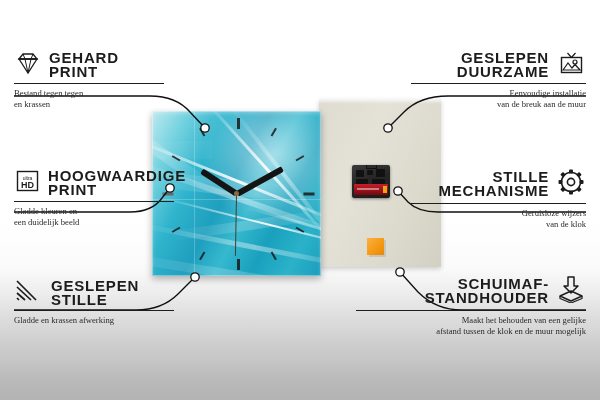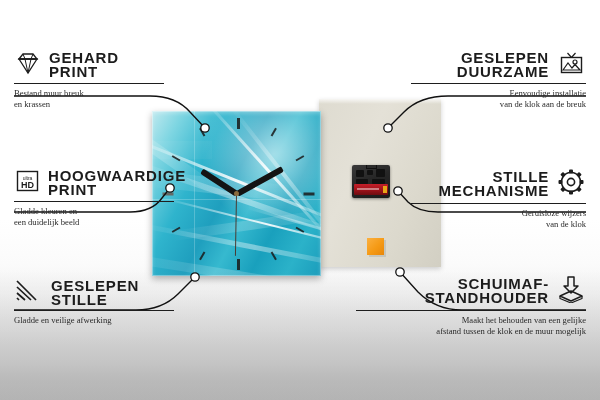--- a/index.html
+++ b/index.html
@@ -315,21 +315,21 @@
           <polygon points="5,9 9,4 19,4 23,9" fill="none" stroke="#1c1c1c" stroke-width="1.3"></polygon>
           <path d="M9,4 L11,9 L14,23 M19,4 L17,9 L14,23 M11,9 L17,9 M5,9 L11,9 M17,9 L23,9" fill="none" stroke="#1c1c1c" stroke-width="1"></path>
         </svg>
       </span>
       <span>
         <div class="title">GEHARD</div>
         <div class="title">PRINT</div>
       </span>
     </div>
     <div class="rule"></div>
-    <div class="desc">Bestand muur breuk</div>
+    <div class="desc">Bestand tegen tegen</div>
     <div class="desc">en krassen</div>
   </div>
 
   <div class="callout left" style="left:14px; top:168px; width:160px;">
     <div class="head">
       <span class="ico">
         <svg width="27" height="26" viewBox="0 0 27 26">
           <rect x="3.5" y="3.5" width="20" height="19" fill="none" stroke="#1c1c1c" stroke-width="1.4"></rect>
           <text x="13.5" y="11.5" font-family="Liberation Sans, sans-serif" font-size="5" text-anchor="middle" fill="#1c1c1c">ultra</text>
           <text x="13.5" y="20" font-family="Liberation Sans, sans-serif" font-size="9" font-weight="bold" text-anchor="middle" fill="#1c1c1c">HD</text>
@@ -351,42 +351,42 @@
         <svg width="30" height="25" viewBox="0 0 30 25">
           <path d="M3,3 L22,22 M3,9 L17,22 M3,15 L11,22 M3,20 L5,22" stroke="#1c1c1c" stroke-width="1.7" fill="none"></path>
         </svg>
       </span>
       <span>
         <div class="title">GESLEPEN</div>
         <div class="title">STILLE</div>
       </span>
     </div>
     <div class="rule"></div>
-    <div class="desc">Gladde en veilige afwerking</div>
+    <div class="desc">Gladde en krassen afwerking</div>
     <div class="desc"></div>
   </div>
 
   <div class="callout right" style="right:14px; top:50px; width:175px;">
     <div class="head">
       <span>
         <div class="title">GESLEPEN</div>
         <div class="title">DUURZAME</div>
       </span>
       <span class="ico">
         <svg width="30" height="26" viewBox="0 0 30 26">
           <rect x="5.5" y="7.5" width="20" height="15" fill="none" stroke="#1c1c1c" stroke-width="1.4"></rect>
           <path d="M15.5,7.5 L11.5,3 M15.5,7.5 L19.5,3" stroke="#1c1c1c" stroke-width="1.2" fill="none"></path>
           <path d="M7,20 L12,13 L16,18 L19,14.5 L24,20 Z" fill="none" stroke="#1c1c1c" stroke-width="1.2"></path>
           <circle cx="19" cy="12" r="2" fill="none" stroke="#1c1c1c" stroke-width="1.2"></circle>
         </svg>
       </span>
     </div>
     <div class="rule"></div>
     <div class="desc">Eenvoudige installatie</div>
-    <div class="desc">van de klok aan de breuk</div>
+    <div class="desc">van de breuk aan de muur</div>
   </div>
 
   <div class="callout right" style="right:14px; top:275px; width:230px;">
     <div class="head">
       <span>
         <div class="title">SCHUIMAF-</div>
         <div class="title">STANDHOUDER</div>
       </span>
       <span class="ico">
         <svg width="30" height="28" viewBox="0 0 30 28">

